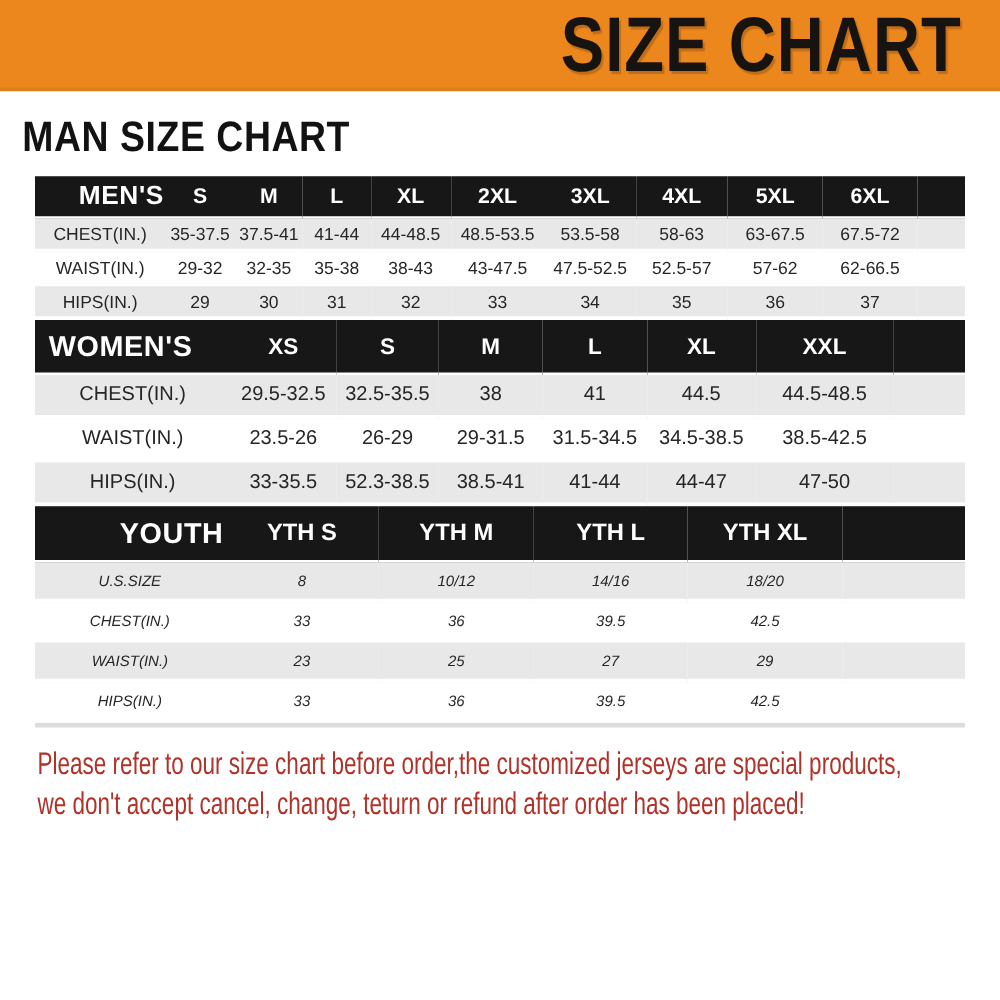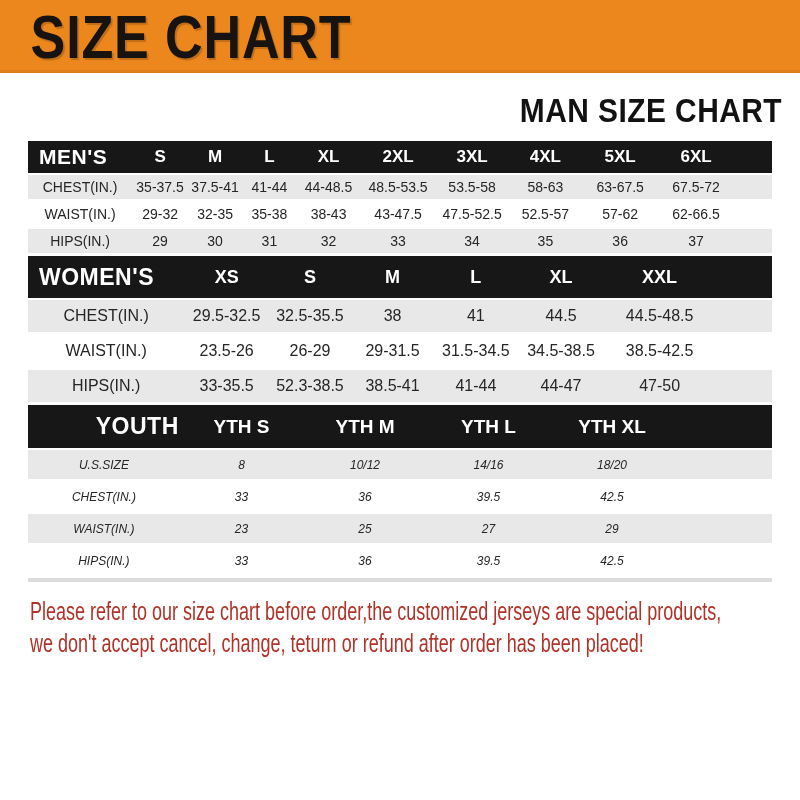--- a/index.html
+++ b/index.html
@@ -5,32 +5,32 @@
   html, body {
     margin: 0; padding: 0;
     width: 800px; height: 800px;
     background: #ffffff;
     font-family: "Liberation Sans", sans-serif;
     overflow: hidden;
   }
   .banner {
     height: 73px;
     background: #EC871E;
-    display: flex; align-items: center; justify-content: flex-start;
+    display: flex; align-items: center; justify-content: flex-end;
     box-shadow: inset 0 -3px 0 rgba(0,0,0,0.06);
   }
   .banner-title {
     display: inline-block;
     font-size: 62px; font-weight: bold; color: #161310;
     letter-spacing: 1px; white-space: nowrap;
     transform: scaleX(0.84);
     text-shadow: 2px 2px 1px rgba(60,30,0,0.25);
   }
   .section-title {
-    margin: 0; text-align: right;
+    margin: 0; text-align: left;
     font-size: 34px; line-height: 36px; font-weight: bold; color: #121212;
   }
   .section-title .condensed {
     display: inline-block; transform: scaleX(0.88); white-space: nowrap;
     letter-spacing: 0.5px;
   }
   .title-0 { margin-top: 19px; margin-bottom: 13px; }
   .title-1 { margin-top: 22px; margin-bottom: 12px; }
   .title-2 { margin-top: 33px; margin-bottom: 17px; }
 
@@ -51,21 +51,21 @@
   .tbl td {
     text-align: center; color: #262626;
     border-bottom: 3px solid #ffffff;
     white-space: nowrap; overflow: hidden;
   }
   .tbl tbody tr:nth-child(odd) td { background: #e8e8e8; }
   .tbl tbody tr:nth-child(even) td { background: #ffffff; }
 
   
   .t0 thead th { height: 30px; font-size: 17px; }
-  .t0 thead th.corner { font-size: 21px; }
+  .t0 thead th.corner { font-size: 21px; text-align: right; }
   .t0 td { height: 22px; font-size: 14px; }
   
   .t1 thead th { height: 40px; font-size: 18px; }
   .t1 thead th.corner { font-size: 23px; }
   .t1 td { height: 30px; font-size: 16px; }
   
   .t2 thead th { height: 41px; font-size: 19px; }
   .t2 thead th.corner { font-size: 23px; text-align: right; }
   .t2 td { height: 27px; font-size: 12px; font-style: italic; }
   .t2 { border-bottom: 4px solid #dcdcdc; }

